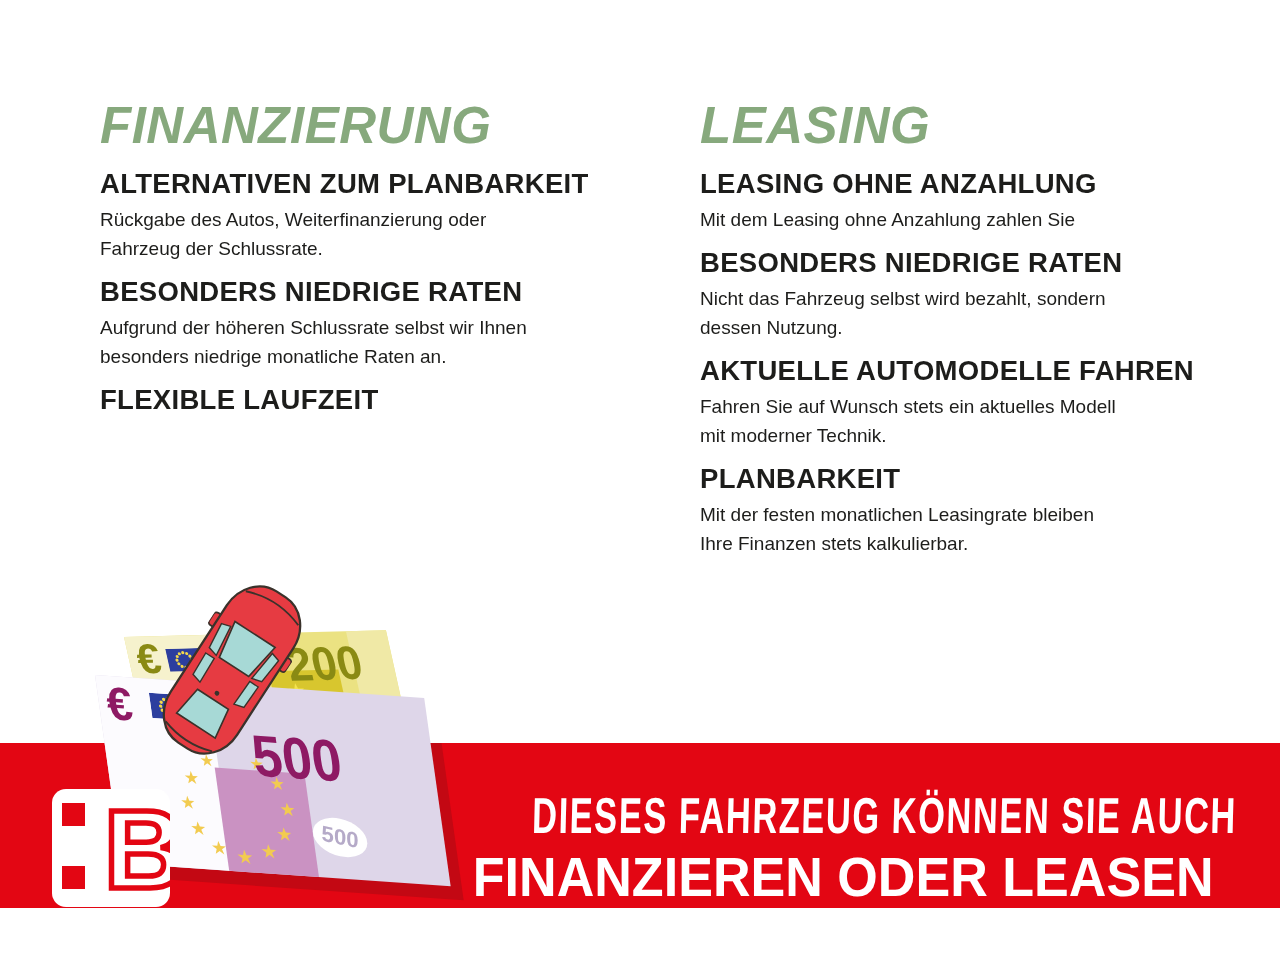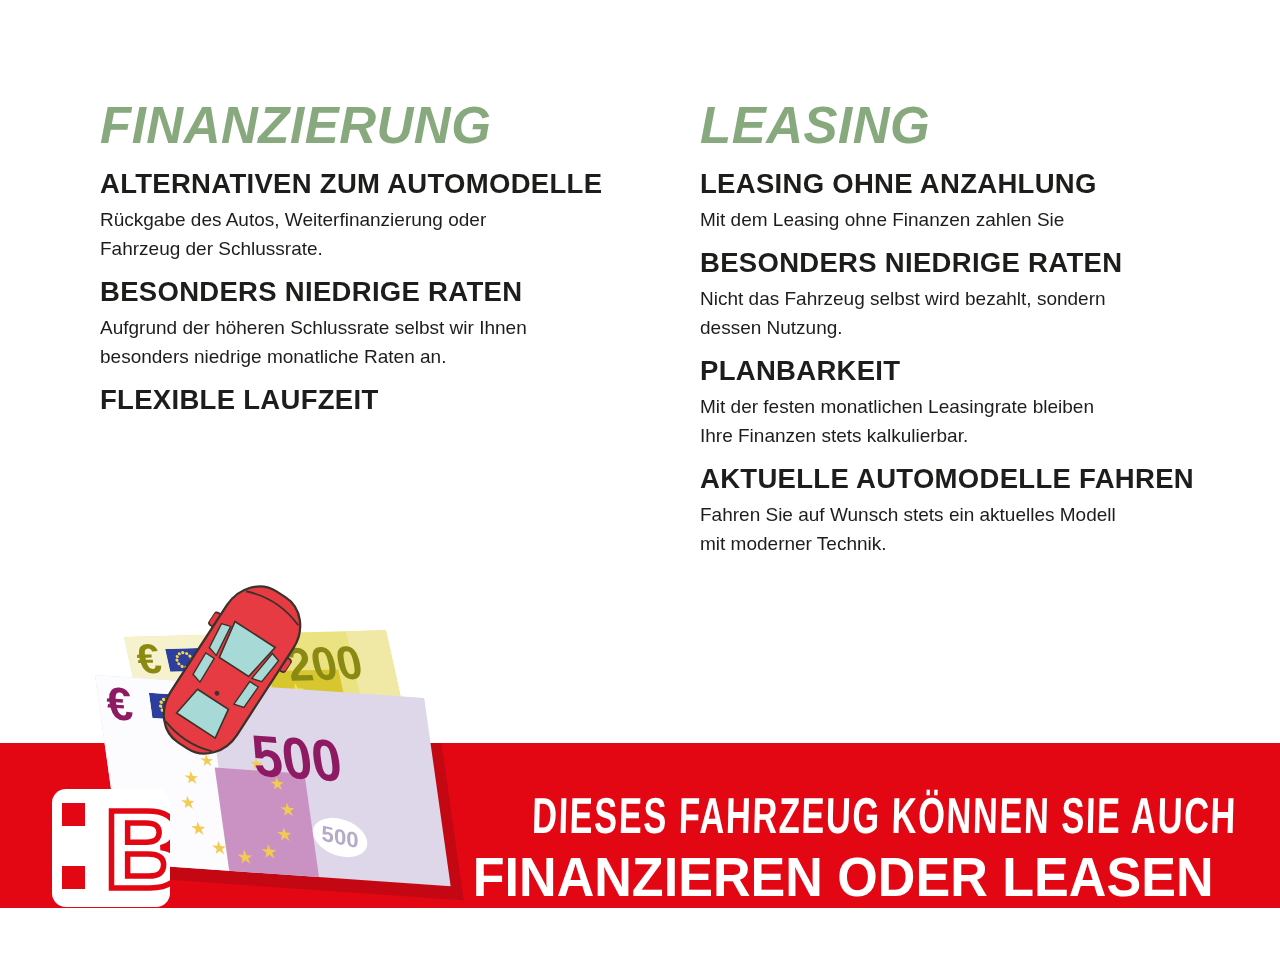--- a/index.html
+++ b/index.html
@@ -75,51 +75,51 @@
   }
 </style>
 </head>
 <body>
 
 <div class="page">
 
   <section class="col col-left">
     <h1 class="green-title">FINANZIERUNG</h1>
     <div class="sec">
-      <h2>ALTERNATIVEN ZUM AUTOMODELLE</h2>
+      <h2>ALTERNATIVEN ZUM PLANBARKEIT</h2>
       <p><span>Rückgabe des Autos, Weiterfinanzierung oder</span><br><span>Fahrzeug der Schlussrate.</span></p>
     </div>
     <div class="sec">
       <h2>BESONDERS NIEDRIGE RATEN</h2>
       <p><span>Aufgrund der höheren Schlussrate selbst wir Ihnen</span><br><span>besonders niedrige monatliche Raten an.</span></p>
     </div>
     <div class="sec">
       <h2>FLEXIBLE LAUFZEIT</h2>
     </div>
     <div class="sec">
     </div>
   </section>
 
   <section class="col col-right">
     <h1 class="green-title">LEASING</h1>
     <div class="sec">
       <h2>LEASING OHNE ANZAHLUNG</h2>
-      <p><span>Mit dem Leasing ohne Finanzen zahlen Sie</span><br></p>
+      <p><span>Mit dem Leasing ohne Anzahlung zahlen Sie</span><br></p>
     </div>
     <div class="sec">
       <h2>BESONDERS NIEDRIGE RATEN</h2>
       <p><span>Nicht das Fahrzeug selbst wird bezahlt, sondern</span><br><span>dessen Nutzung.</span></p>
     </div>
     <div class="sec">
+      <h2>AKTUELLE AUTOMODELLE FAHREN</h2>
+      <p><span>Fahren Sie auf Wunsch stets ein aktuelles Modell</span><br><span>mit moderner Technik.</span></p>
+    </div>
+    <div class="sec">
       <h2>PLANBARKEIT</h2>
       <p><span>Mit der festen monatlichen Leasingrate bleiben</span><br><span>Ihre Finanzen stets kalkulierbar.</span></p>
-    </div>
-    <div class="sec">
-      <h2>AKTUELLE AUTOMODELLE FAHREN</h2>
-      <p><span>Fahren Sie auf Wunsch stets ein aktuelles Modell</span><br><span>mit moderner Technik.</span></p>
     </div>
   </section>
 
   <div class="band">
     <div class="note-shadow"></div>
     <div class="hand-line">DIESES FAHRZEUG KÖNNEN SIE AUCH</div>
     <div class="big-line">FINANZIEREN ODER LEASEN</div>
   </div>
 
   <div class="note n200">

